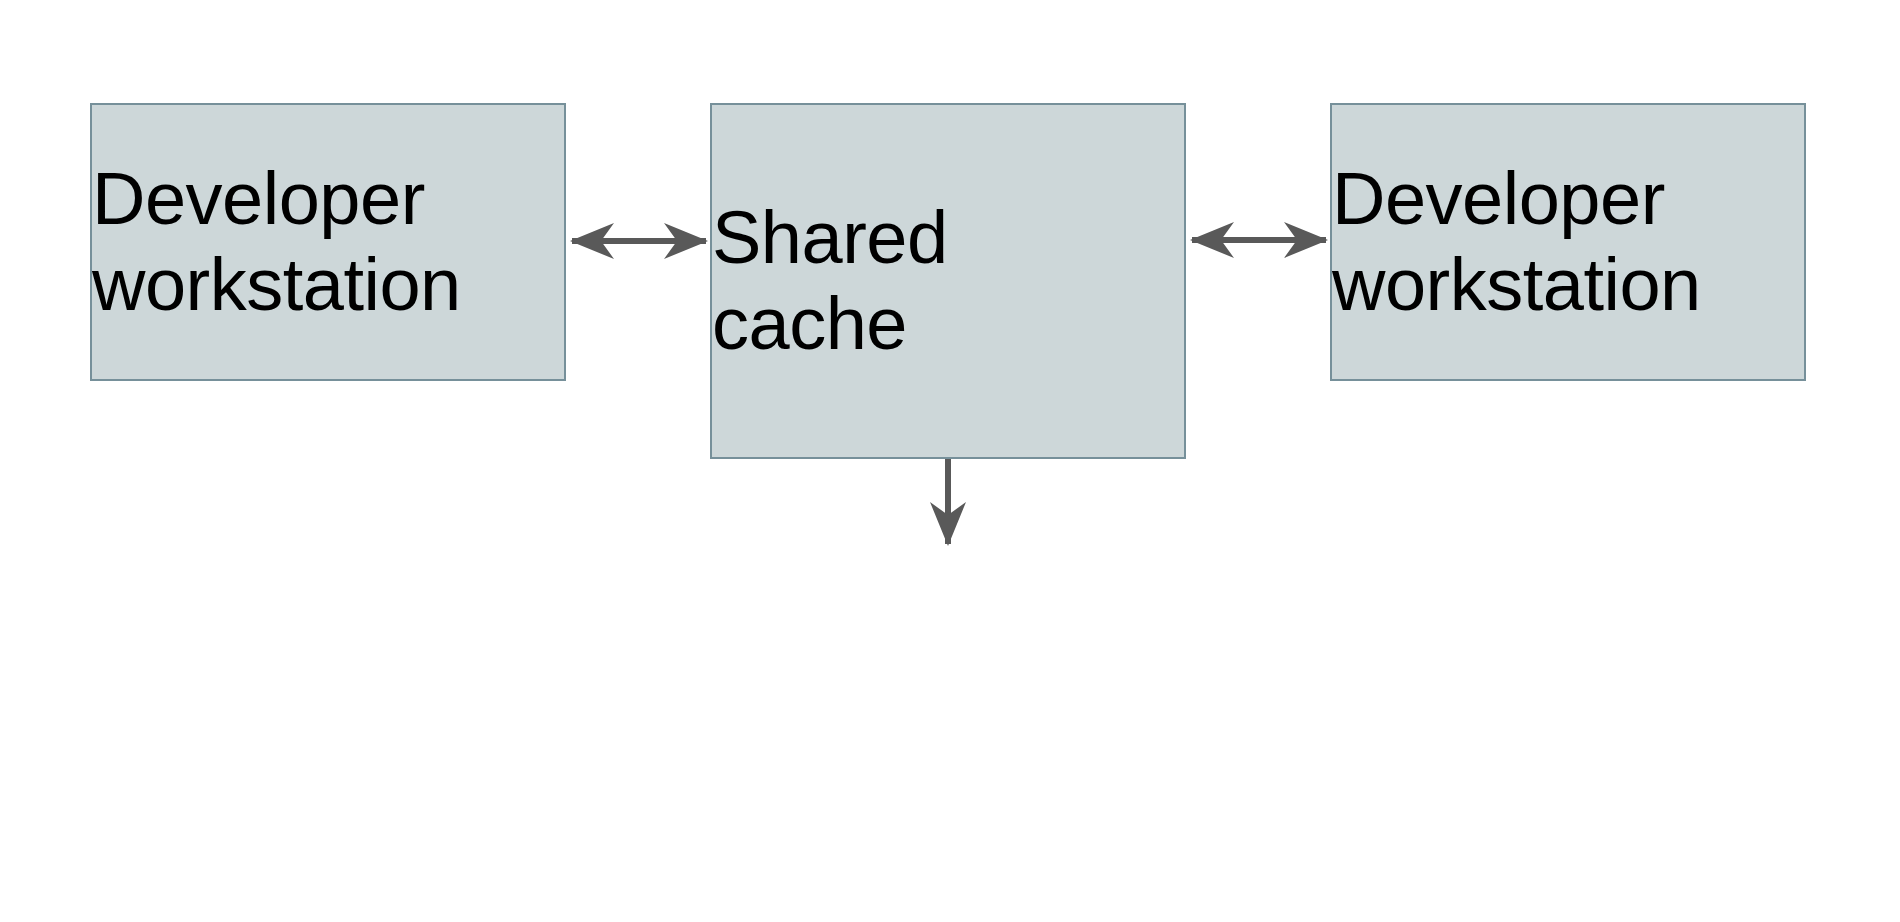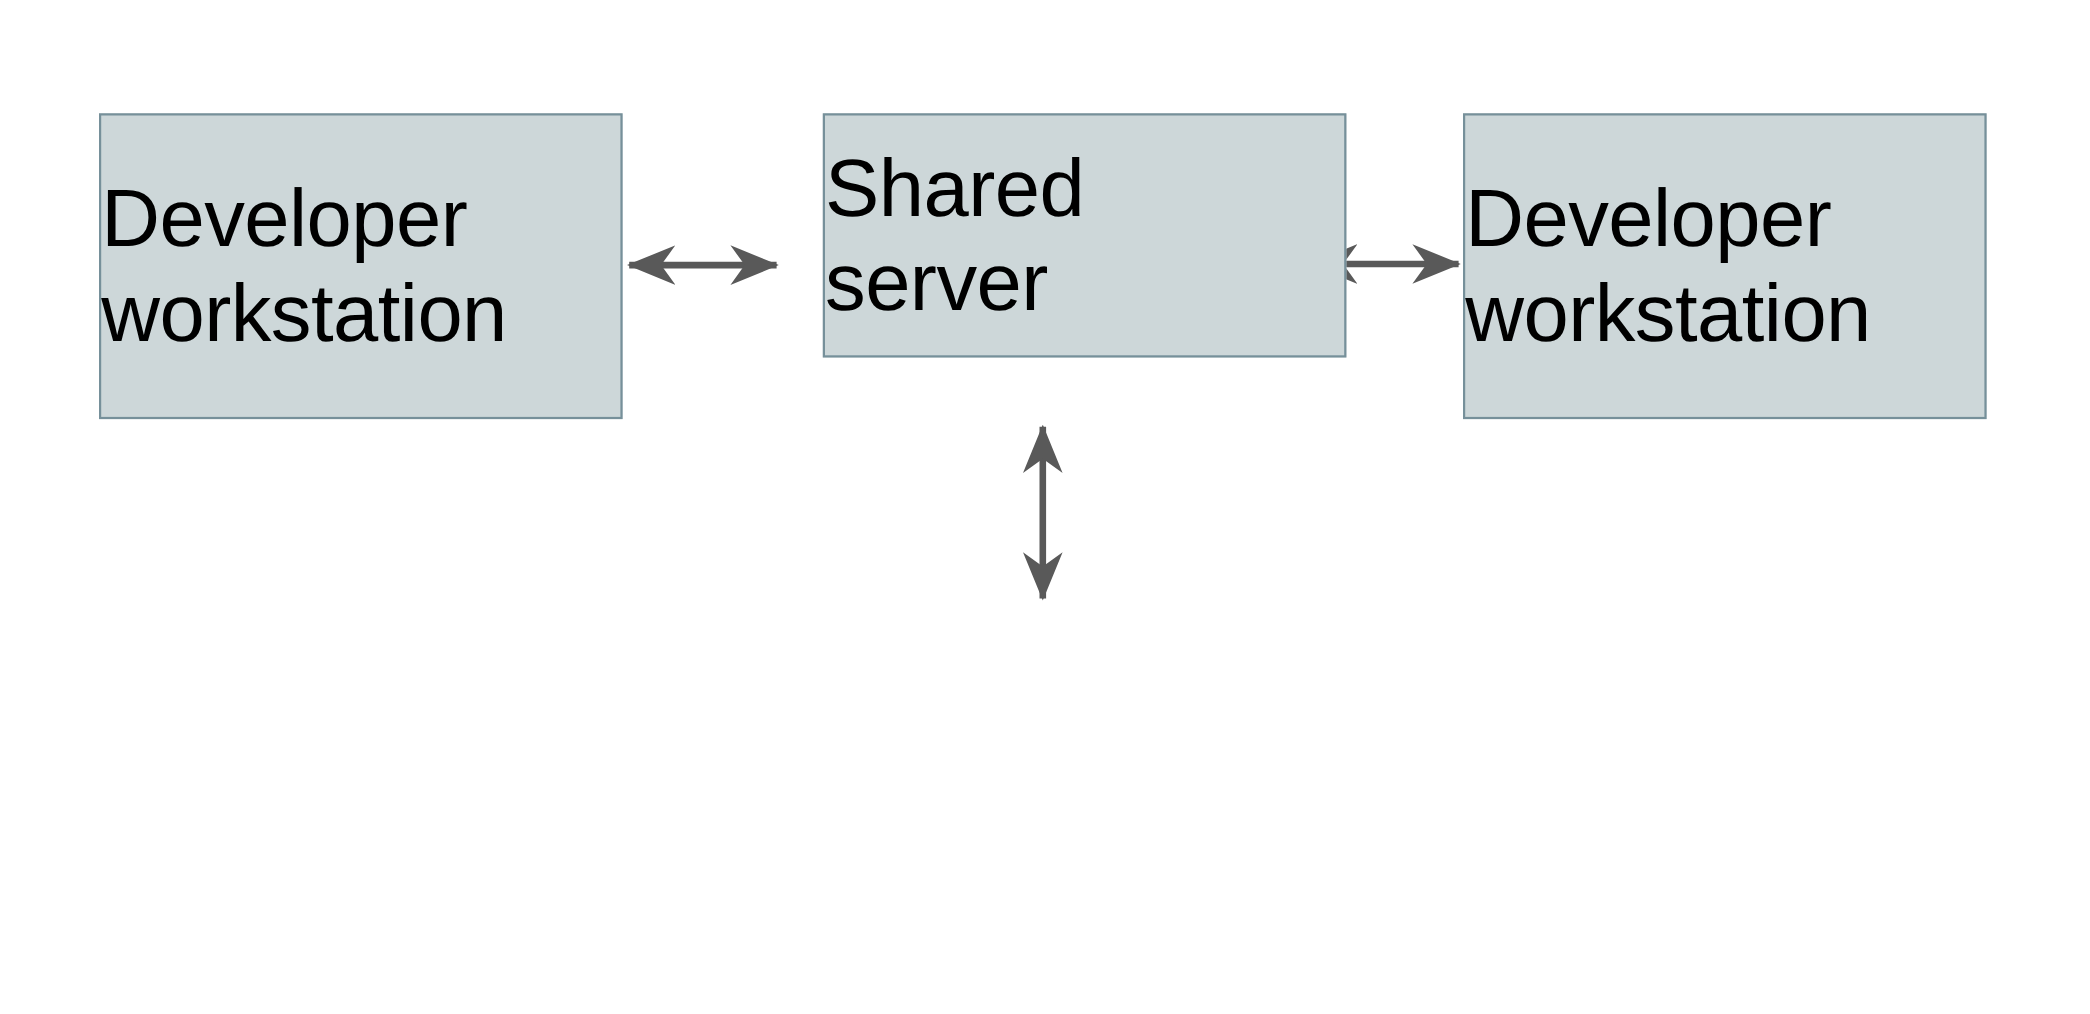--- a/index.html
+++ b/index.html
@@ -30,21 +30,21 @@
     align-items: flex-start;
     justify-content: center;
     text-align: center;
     color: var(--text-color);
     font-size: 74px;
     line-height: 1.16;
     letter-spacing: -0.5px;
   }
   .node .label-line { display: block; white-space: nowrap; }
   #node-left-workstation  { left: 90px;   top: 103px; width: 476px; height: 278px; }
-  #node-shared-cache      { left: 748px;  top: 103px; width: 476px; height: 222px; }
+  #node-shared-cache      { left: 710px;  top: 103px; width: 476px; height: 356px; }
   #node-right-workstation { left: 1330px; top: 103px; width: 476px; height: 278px; }
   #node-ci-server         { left: 710px;  top: 550px; width: 476px; height: 280px; }
   svg.edges {
     position: absolute;
     left: 0; top: 0;
     width: 1900px; height: 922px;
     pointer-events: none;
   }
   svg.edges line {
     stroke: var(--arrow-color);
@@ -71,21 +71,21 @@
     <line x1="948" y1="388" x2="948" y2="544" marker-start="url(#arrowhead)" marker-end="url(#arrowhead)"></line>
   </svg>
 
   <div class="node" id="node-left-workstation">
     <span class="label-line">Developer</span>
     <span class="label-line">workstation</span>
   </div>
 
   <div class="node" id="node-shared-cache">
     <span class="label-line">Shared</span>
-    <span class="label-line">server</span>
+    <span class="label-line">cache</span>
   </div>
 
   <div class="node" id="node-right-workstation">
     <span class="label-line">Developer</span>
     <span class="label-line">workstation</span>
   </div>
 
 
 </div>
 

